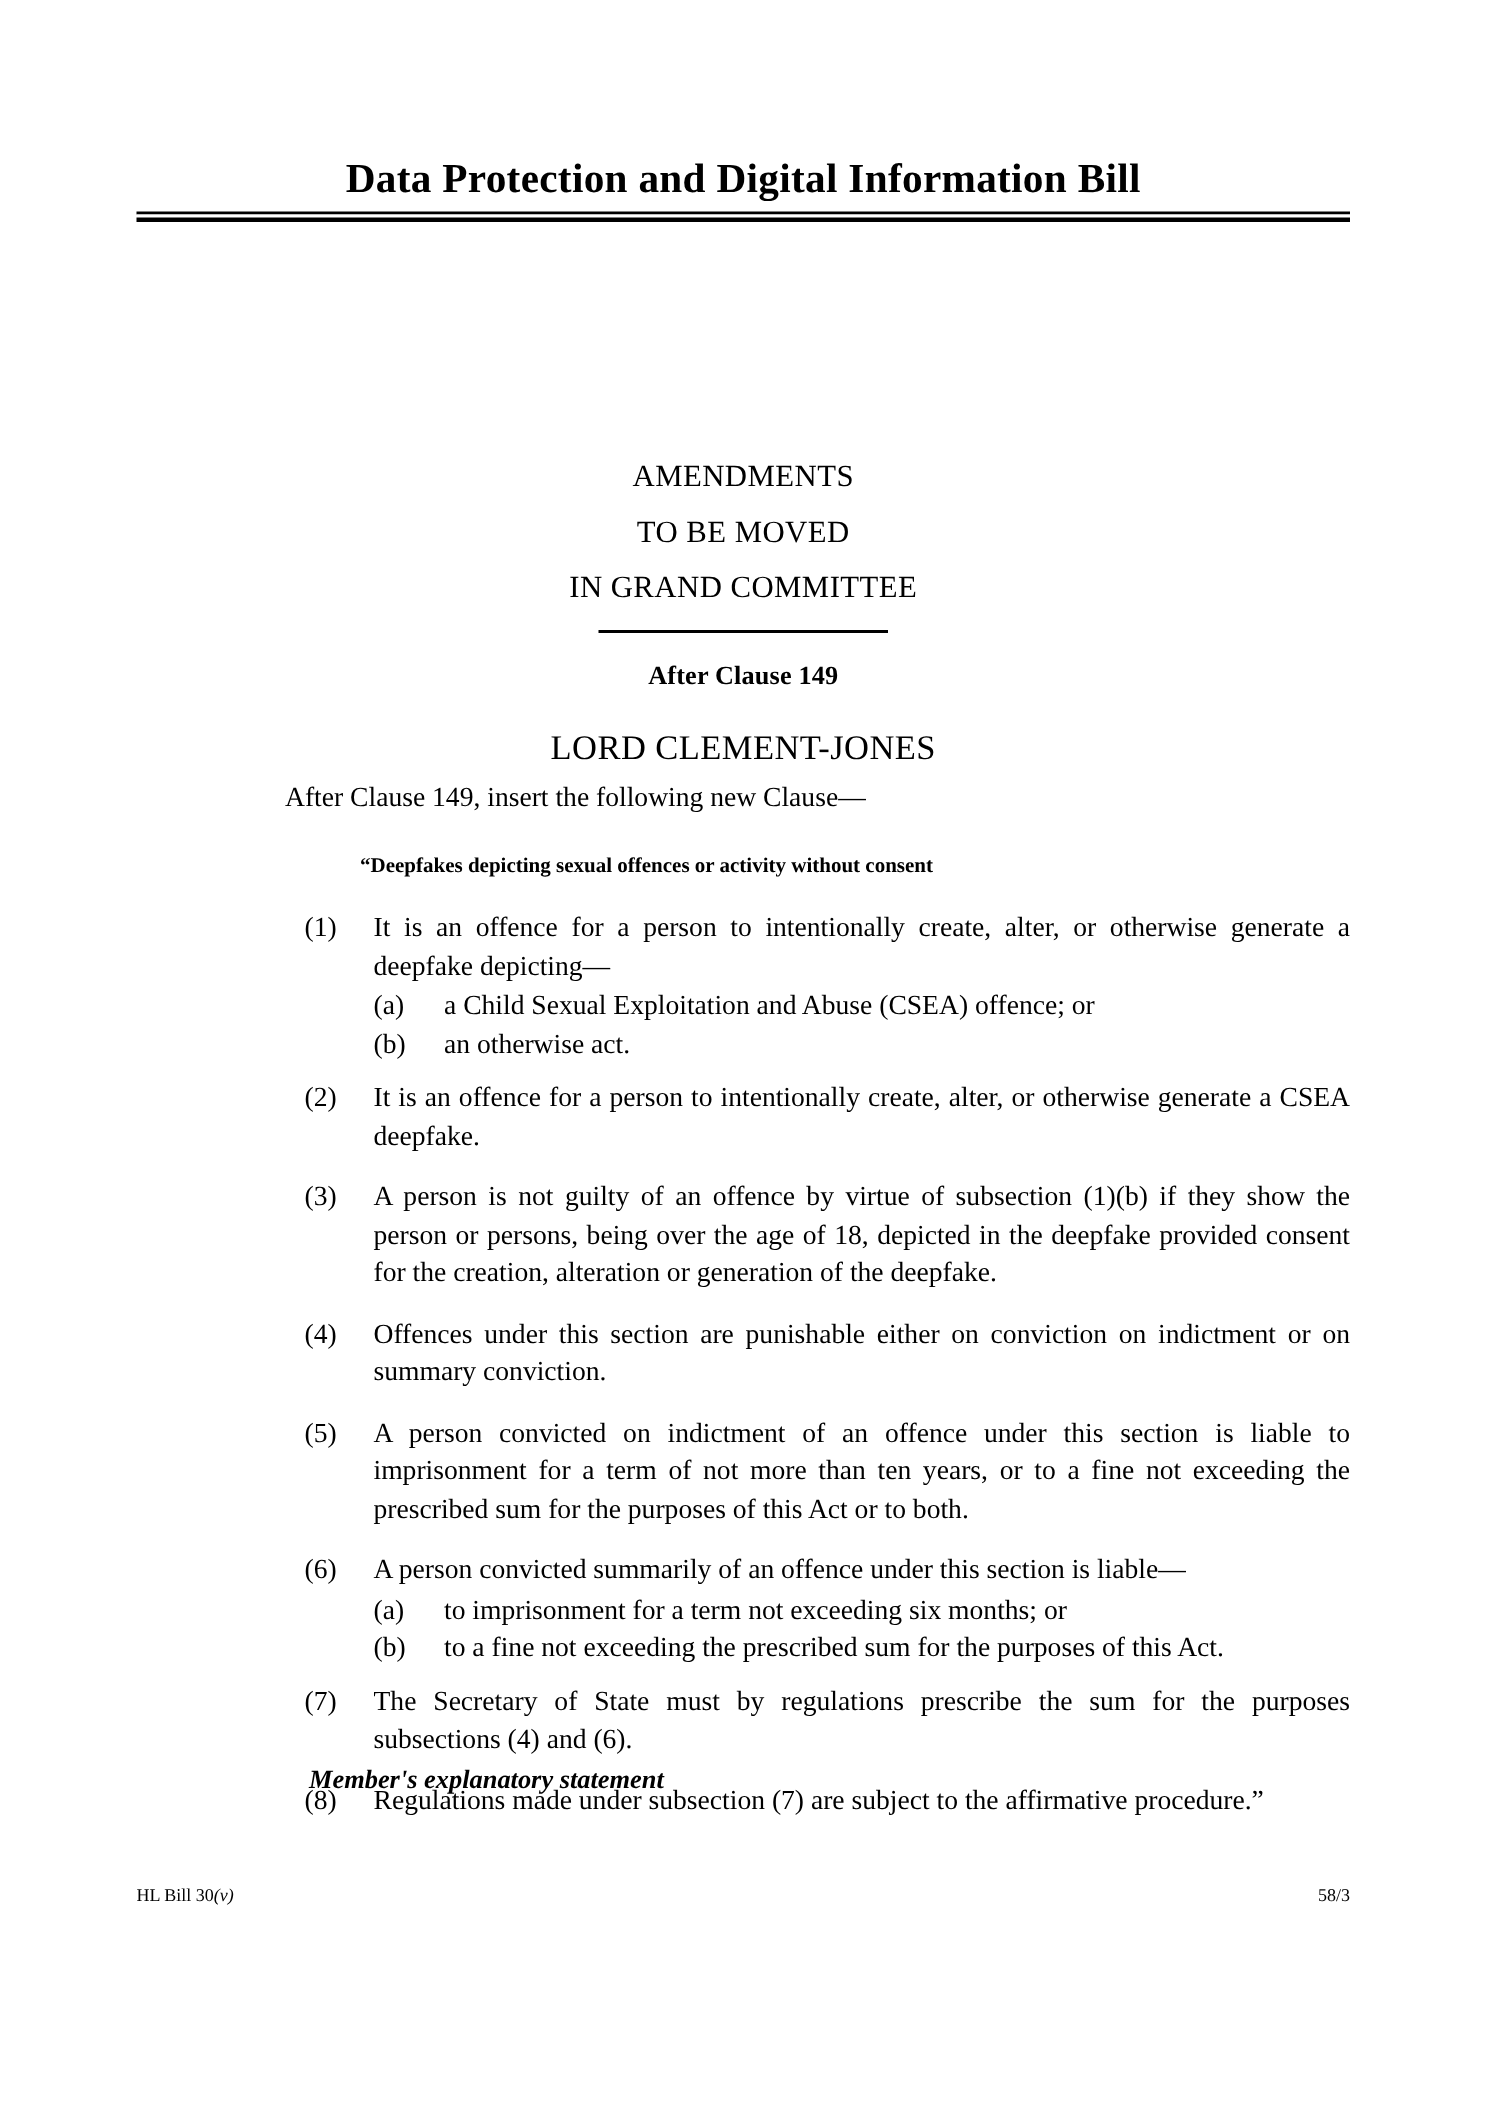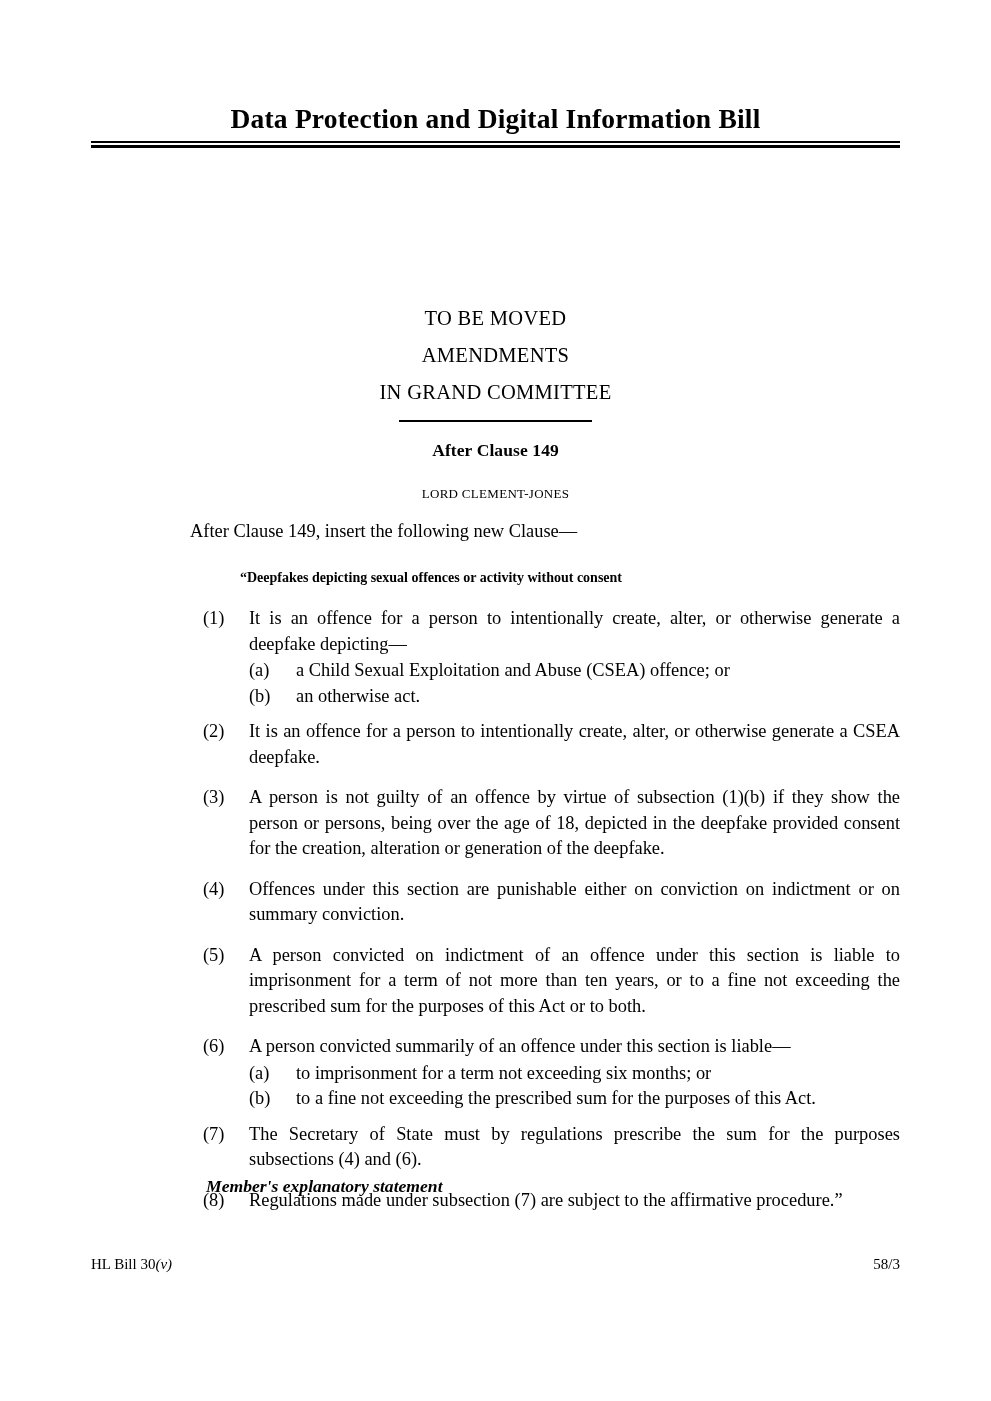--- a/index.html
+++ b/index.html
@@ -78,21 +78,21 @@
     background: #000;
     margin: 9px auto 0 auto;
   }
   .after-clause {
     font-size: 17.5px;
     font-weight: bold;
     margin-top: 18px;
     letter-spacing: 0.1px;
   }
   .mover-name {
-    font-size: 13px;
+    font-size: 23px;
     margin-top: 25px;
     letter-spacing: 0.3px;
   }
 
   
   .body-block {
     position: absolute;
     left: 190px;
     top: 519px;
     width: 710px;
@@ -169,21 +169,21 @@
     margin: 0;
     text-align: left;
   }
 
   
   .footer {
     position: absolute;
     left: 91px;
     top: 1256px;
     width: 809px;
-    font-size: 15px;
+    font-size: 12px;
     display: flex;
     justify-content: space-between;
     align-items: flex-start;
   }
   .footer .bill-ref em {
     font-style: italic;
   }
 </style>
 </head>
 <body>
@@ -193,22 +193,22 @@
   <div class="title-block">
     <h1 class="doc-title">Data Protection and Digital Information Bill</h1>
     <div class="double-rule">
       <div class="rule-top"></div>
       <div class="rule-gap"></div>
       <div class="rule-bottom"></div>
     </div>
   </div>
 
   <div class="heading-stack">
+    <div class="hs-line">AMENDMENTS</div>
     <div class="hs-line">TO BE MOVED</div>
-    <div class="hs-line">AMENDMENTS</div>
     <div class="hs-line">IN GRAND COMMITTEE</div>
     <div class="short-rule"></div>
     <div class="after-clause">After Clause 149</div>
     <div class="mover-name">LORD CLEMENT-JONES</div>
   </div>
 
   <div class="body-block">
     <p class="intro-line">After Clause 149, insert the following new Clause—</p>
     <p class="clause-heading">“Deepfakes depicting sexual offences or activity without consent</p>
 

